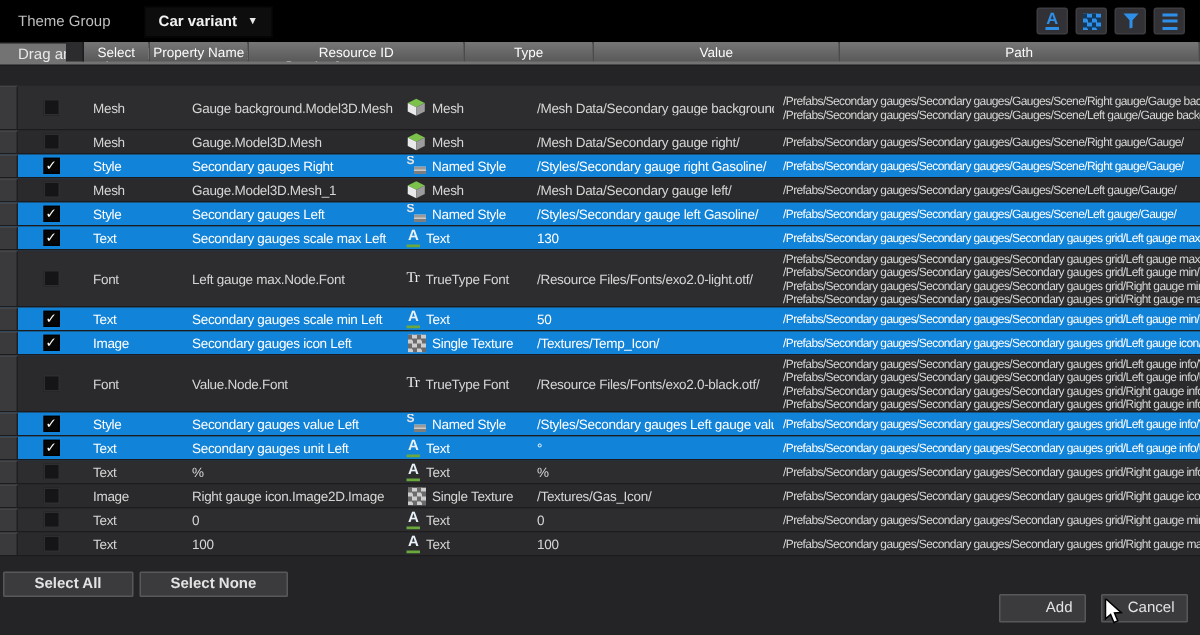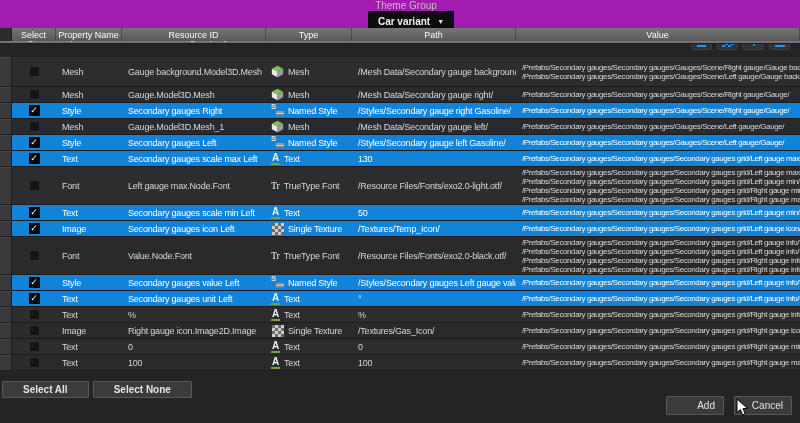--- a/index.html
+++ b/index.html
@@ -1,22 +1,22 @@
 <!DOCTYPE html>
 <html><head>
 <meta charset="utf-8">
 <style>
   * { margin:0; padding:0; box-sizing:border-box; }
   html,body { width:800px; height:423px; overflow:hidden; background:#242426;
     font-family:"Liberation Sans", sans-serif; }
   .app { position:relative; width:800px; height:423px; background:#242426; color:#d6d6d6; }
 
   
-  .toolbar { position:absolute; top:0; left:0; right:0; height:28px; background:#a21caf;
-    display:flex; align-items:center;flex-direction:column; }
+  .toolbar { position:absolute; top:0; left:0; right:0; height:28px; background:#000000;
+    display:flex; align-items:center; }
   .theme-label { font-size:10px; color:#bfbfbf; margin-left:12px; }
   .theme-dropdown { margin-left:22px; background:#0d0d0e; color:#f2f2f2; font-weight:bold;
     font-size:10px; padding:4px 9px; display:flex; align-items:center; gap:7px; cursor:default;
     border:1px solid #050505; }
   .caret { font-size:7px; color:#e8e8e8; }
   .tool-icons { margin-left:auto; margin-right:10px; display:flex; gap:5px; }
   .tool-btn { width:21px; height:18px; background:#323236; border:1px solid #3d3d41;
     border-radius:2px; display:flex; align-items:center; justify-content:center; }
   .glyph-fontA { font-size:11px; font-weight:bold; color:#2e8fe8; line-height:10px;
     border-bottom:2px solid #2e8fe8; padding:0 1px; }
@@ -25,21 +25,21 @@
   .glyph-bars { width:10px; height:11px; display:flex; flex-direction:column; justify-content:space-between; }
   .glyph-bars i { display:block; height:2px; background:#2e8fe8; }
 
   
   .group-bar { position:absolute; top:28px; left:0; right:0; height:16px; background:#737373;
     border-top:1px solid #1d1d1f; border-bottom:1px solid #1d1d1f;
     display:flex; align-items:center; font-size:10px; color:#e8e8e8; padding-left:12px; }
 
   
   .grid { display:grid; grid-template-columns:12px 44px 66px 144px 86px 164px 1fr; }
-  .thead { position:absolute; top:28px; left:0; right:0; height:13px; }
+  .thead { position:absolute; top:28px; left:0; right:0; height:13px;padding-left:44px; }
   .th { background:linear-gradient(#767676,#595959); color:#fbfbfb; font-size:9px;
     display:flex; align-items:center; justify-content:center; border-right:1px solid #4b4b4b;
     overflow:hidden; white-space:nowrap; height:13px; }
   .th.gutter { background:#2c2c2e; border-right:1px solid #1d1d1f; }
   .tbody { position:absolute; top:57px; left:0; right:0; bottom:52px; overflow:hidden; }
   .row { border-bottom:1px solid #1c1c1e; align-items:center; }
   .row.alt   { background:#2d2d2f; }
   .row.alt2  { background:#2a2a2c; }
   .row.selected { background:#1183d9; color:#ffffff; }
   .cell { font-size:9px; letter-spacing:-0.2px; white-space:nowrap; overflow:hidden;
@@ -110,22 +110,22 @@
   <div class="group-bar">
     <span>Drag and drop a column header here to group by that column</span>
   </div>
 
   <div class="thead grid">
     <div class="th gutter"></div>
   <div class="th">Select</div>
       <div class="th">Property Name</div>
       <div class="th">Resource ID</div>
       <div class="th">Type</div>
+      <div class="th">Value</div>
       <div class="th">Path</div>
-      <div class="th">Value</div>
     </div>
 
   <div class="tbody">
       <div class="row grid alt" style="height: 30px;">
         <div class="cell gutter"></div>
         <div class="cell select">
           <div class="checkbox"></div>
         </div>
         <div class="cell">Mesh</div>
         <div class="cell">Gauge background.Model3D.Mesh</div>

